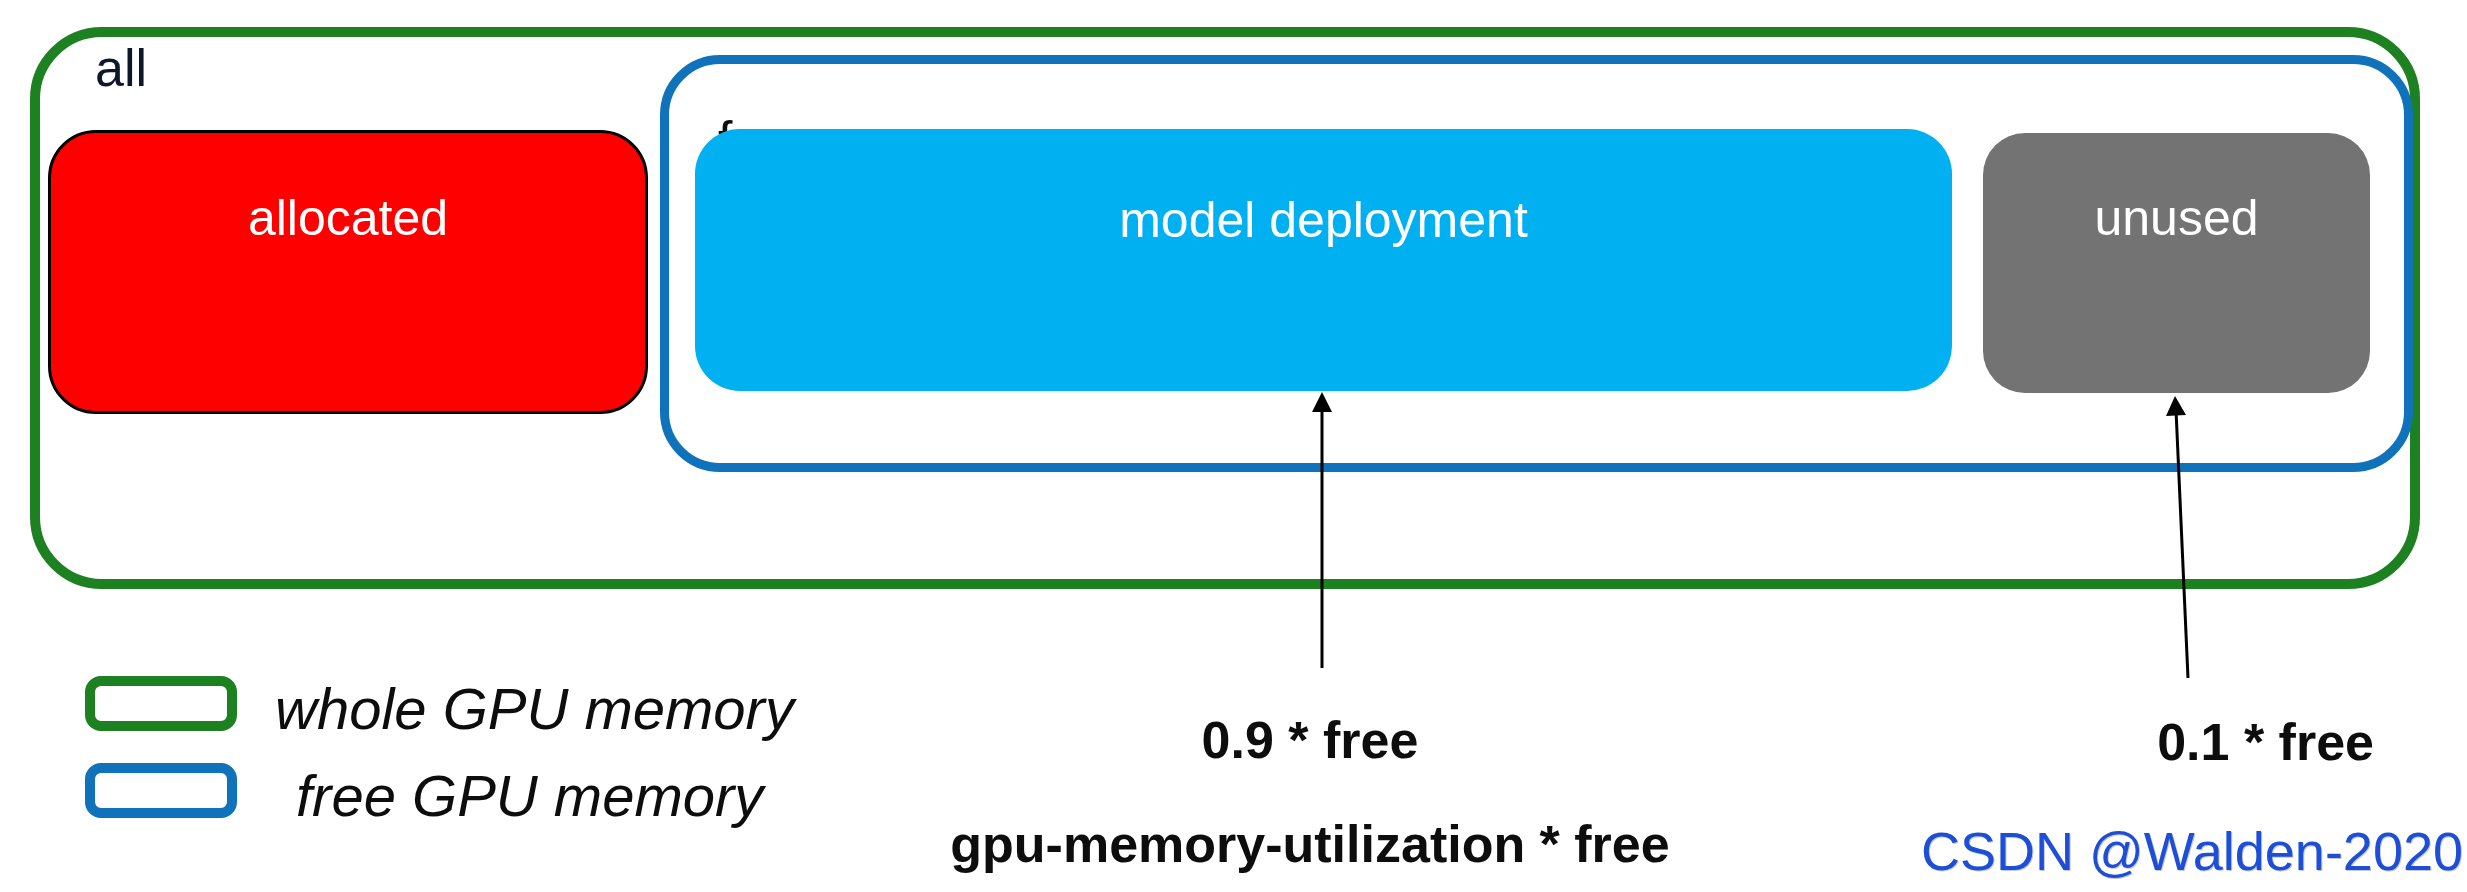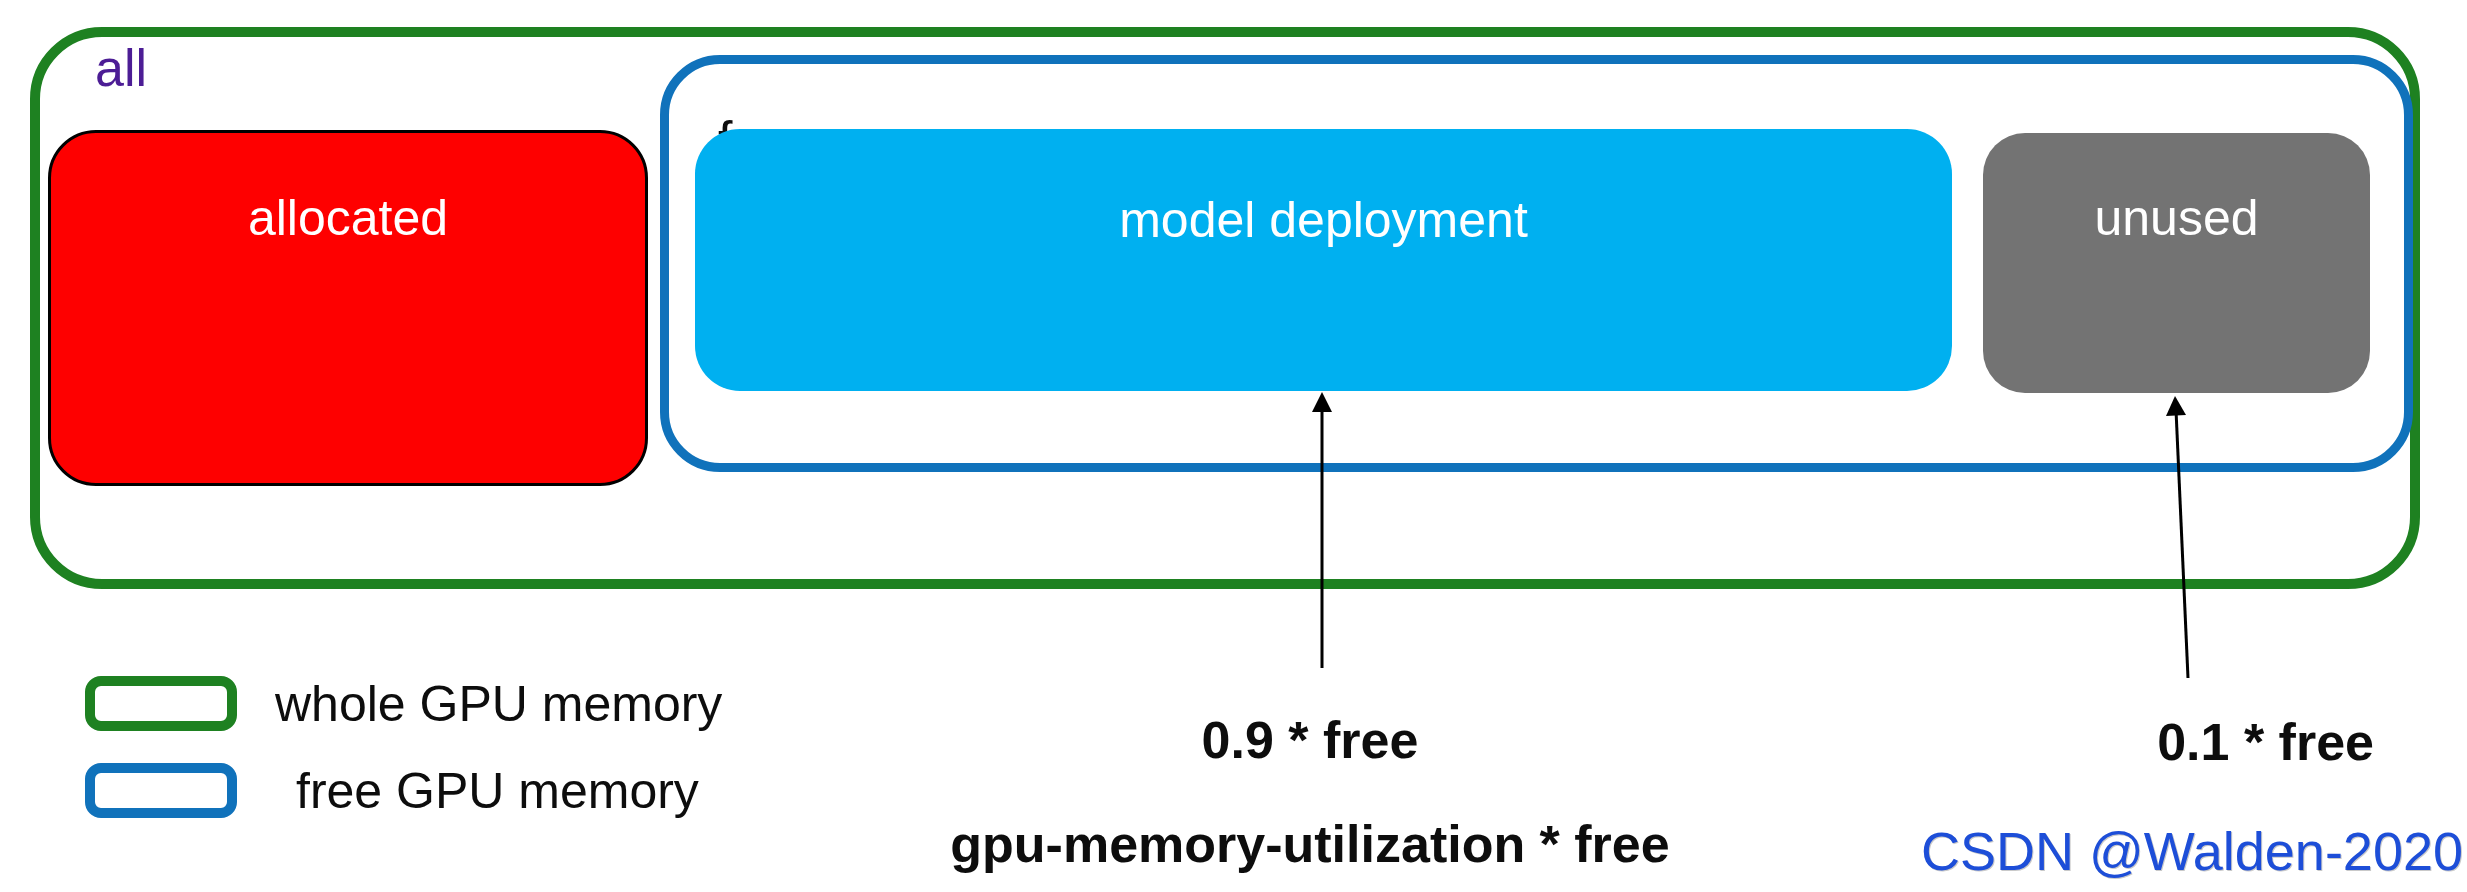--- a/index.html
+++ b/index.html
@@ -21,27 +21,27 @@
   .all-rect {
     left: 30px; top: 27px;
     width: 2390px; height: 562px;
     border: 10px solid #1e8121;
     border-radius: 72px;
     box-sizing: border-box;
   }
   .all-label {
     left: 95px; top: 38px;
     font-size: 52px;
-    color: #4c1d95;
+    color: #0f172a;
   }
 
   
   .allocated-box {
     left: 48px; top: 130px;
-    width: 600px; height: 356px;
+    width: 600px; height: 284px;
     background: #fe0000;
     border: 3px solid #000000;
     border-radius: 48px;
     box-sizing: border-box;
     color: #ffffff;
     font-size: 50px;
     text-align: center;
     padding-top: 56px;
   }
 
@@ -104,23 +104,24 @@
   
   .legend-swatch {
     width: 152px; height: 55px;
     border-radius: 16px;
     box-sizing: border-box;
     background: #ffffff;
   }
   .legend-swatch-whole { left: 85px; top: 676px; border: 10px solid #1e8121; }
   .legend-swatch-free  { left: 85px; top: 763px; border: 10px solid #1072bb; }
   .legend-text {
-    font-size: 50px;
+    font-size: 58px;
     color: #0d0d0d;
     white-space: nowrap;
+    font-style: italic;
   }
   .legend-text-whole { left: 275px; top: 675px; }
   .legend-text-free  { left: 275px; top: 762px; margin-left: 21px; }
 
   
   .watermark {
     right: 4px; bottom: 10px;
     font-size: 54px;
     color: #1d4ed8;
     text-shadow: 1px 1px 0 #c9c9c9;

